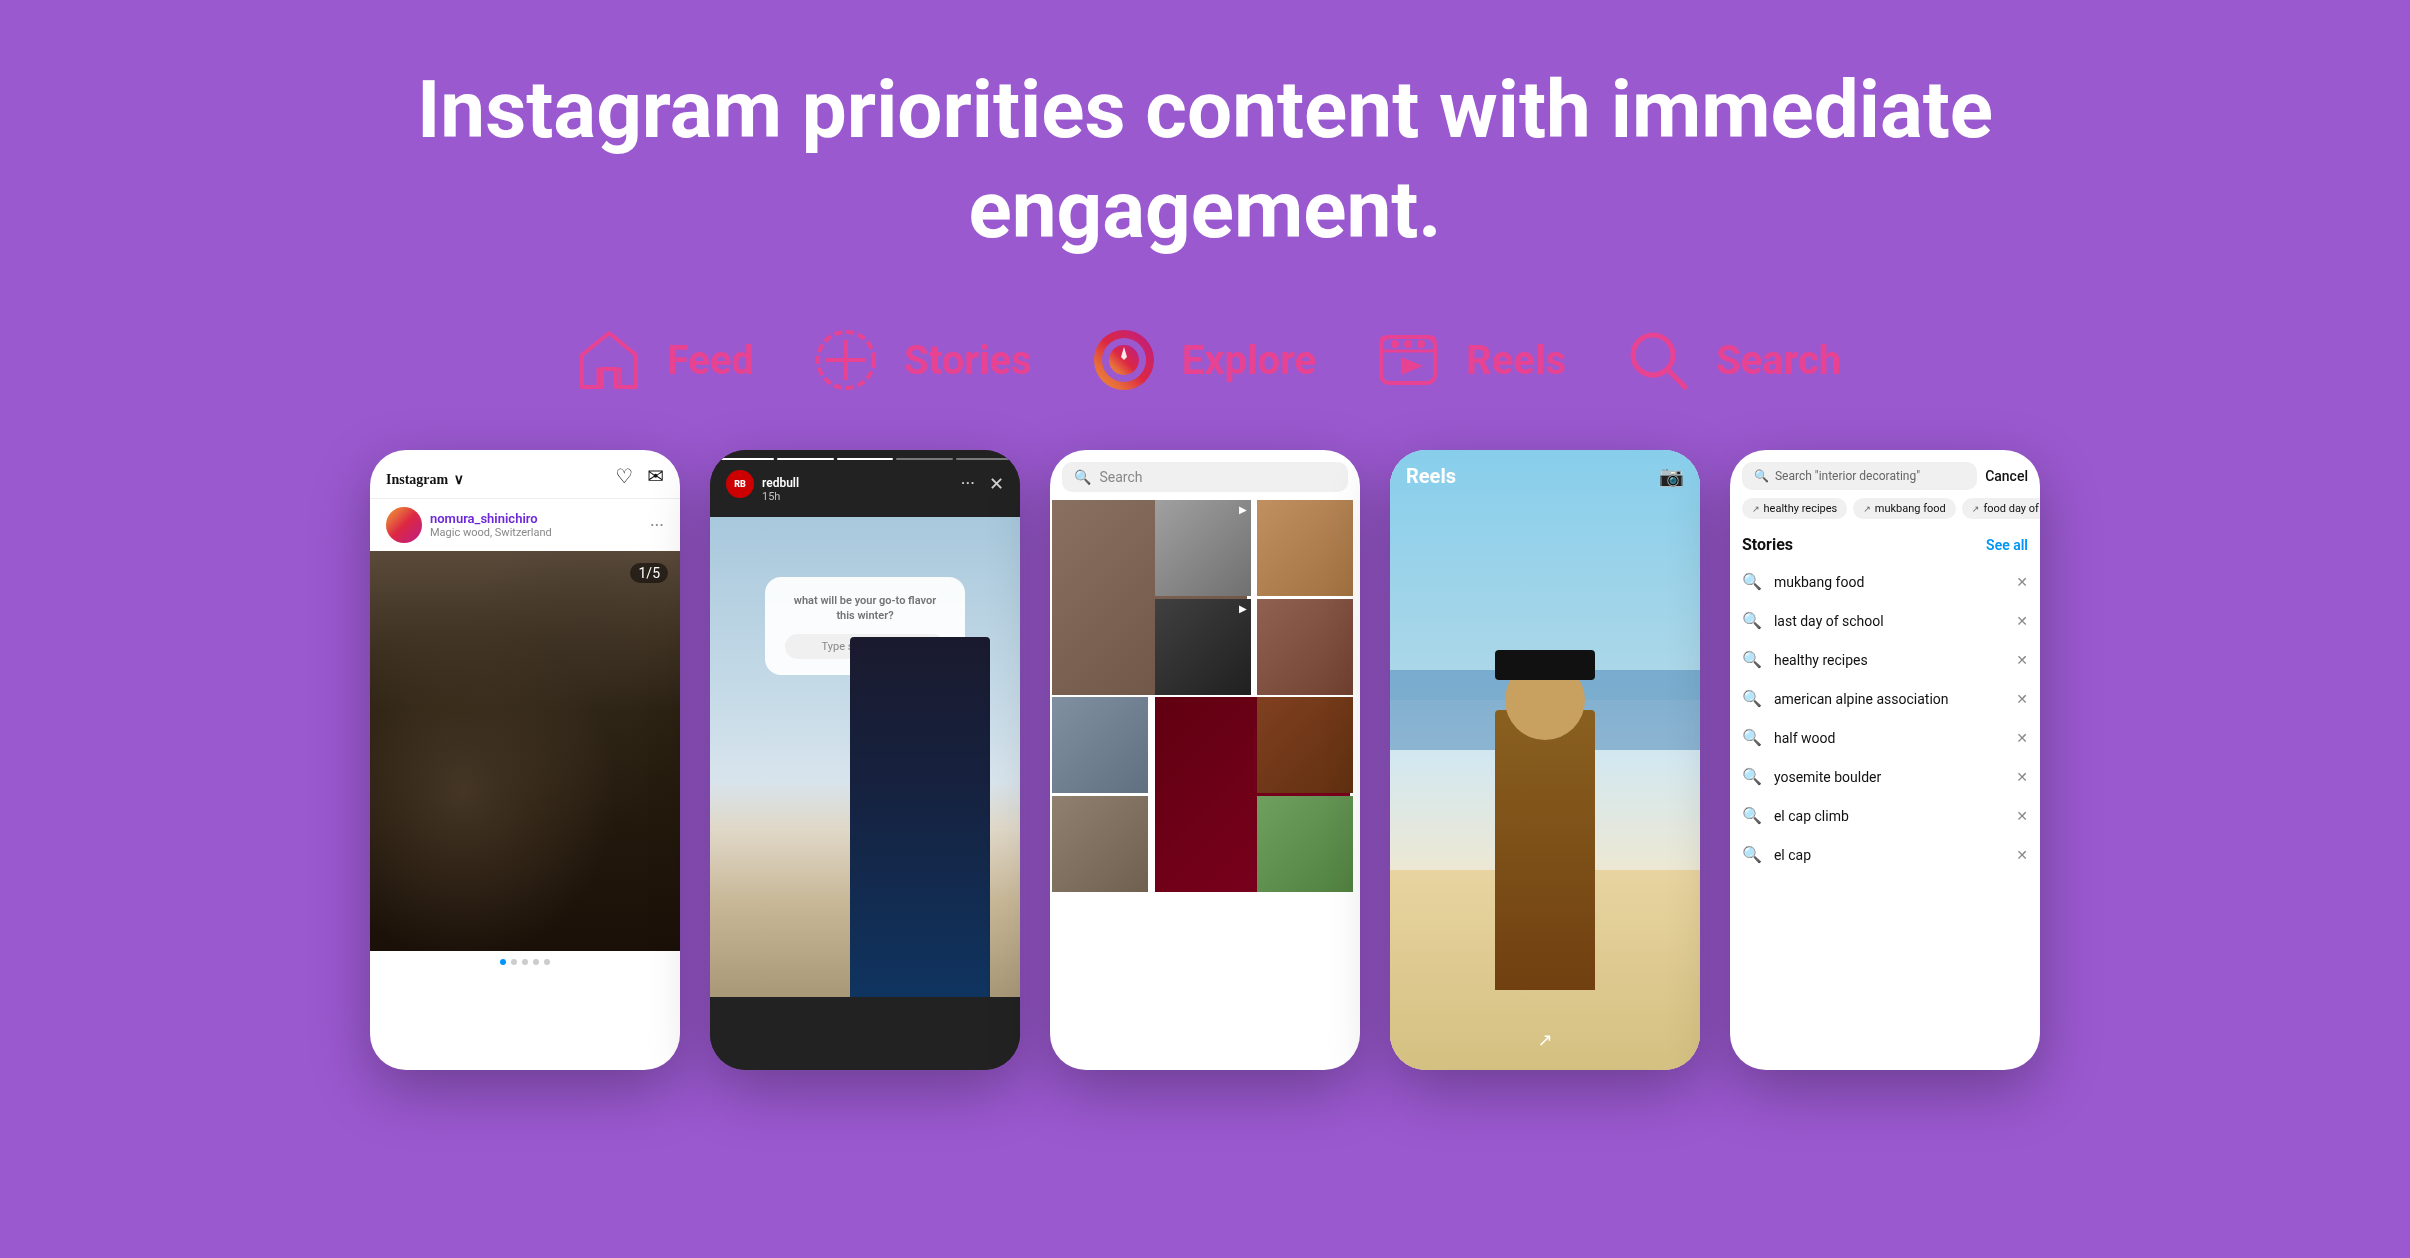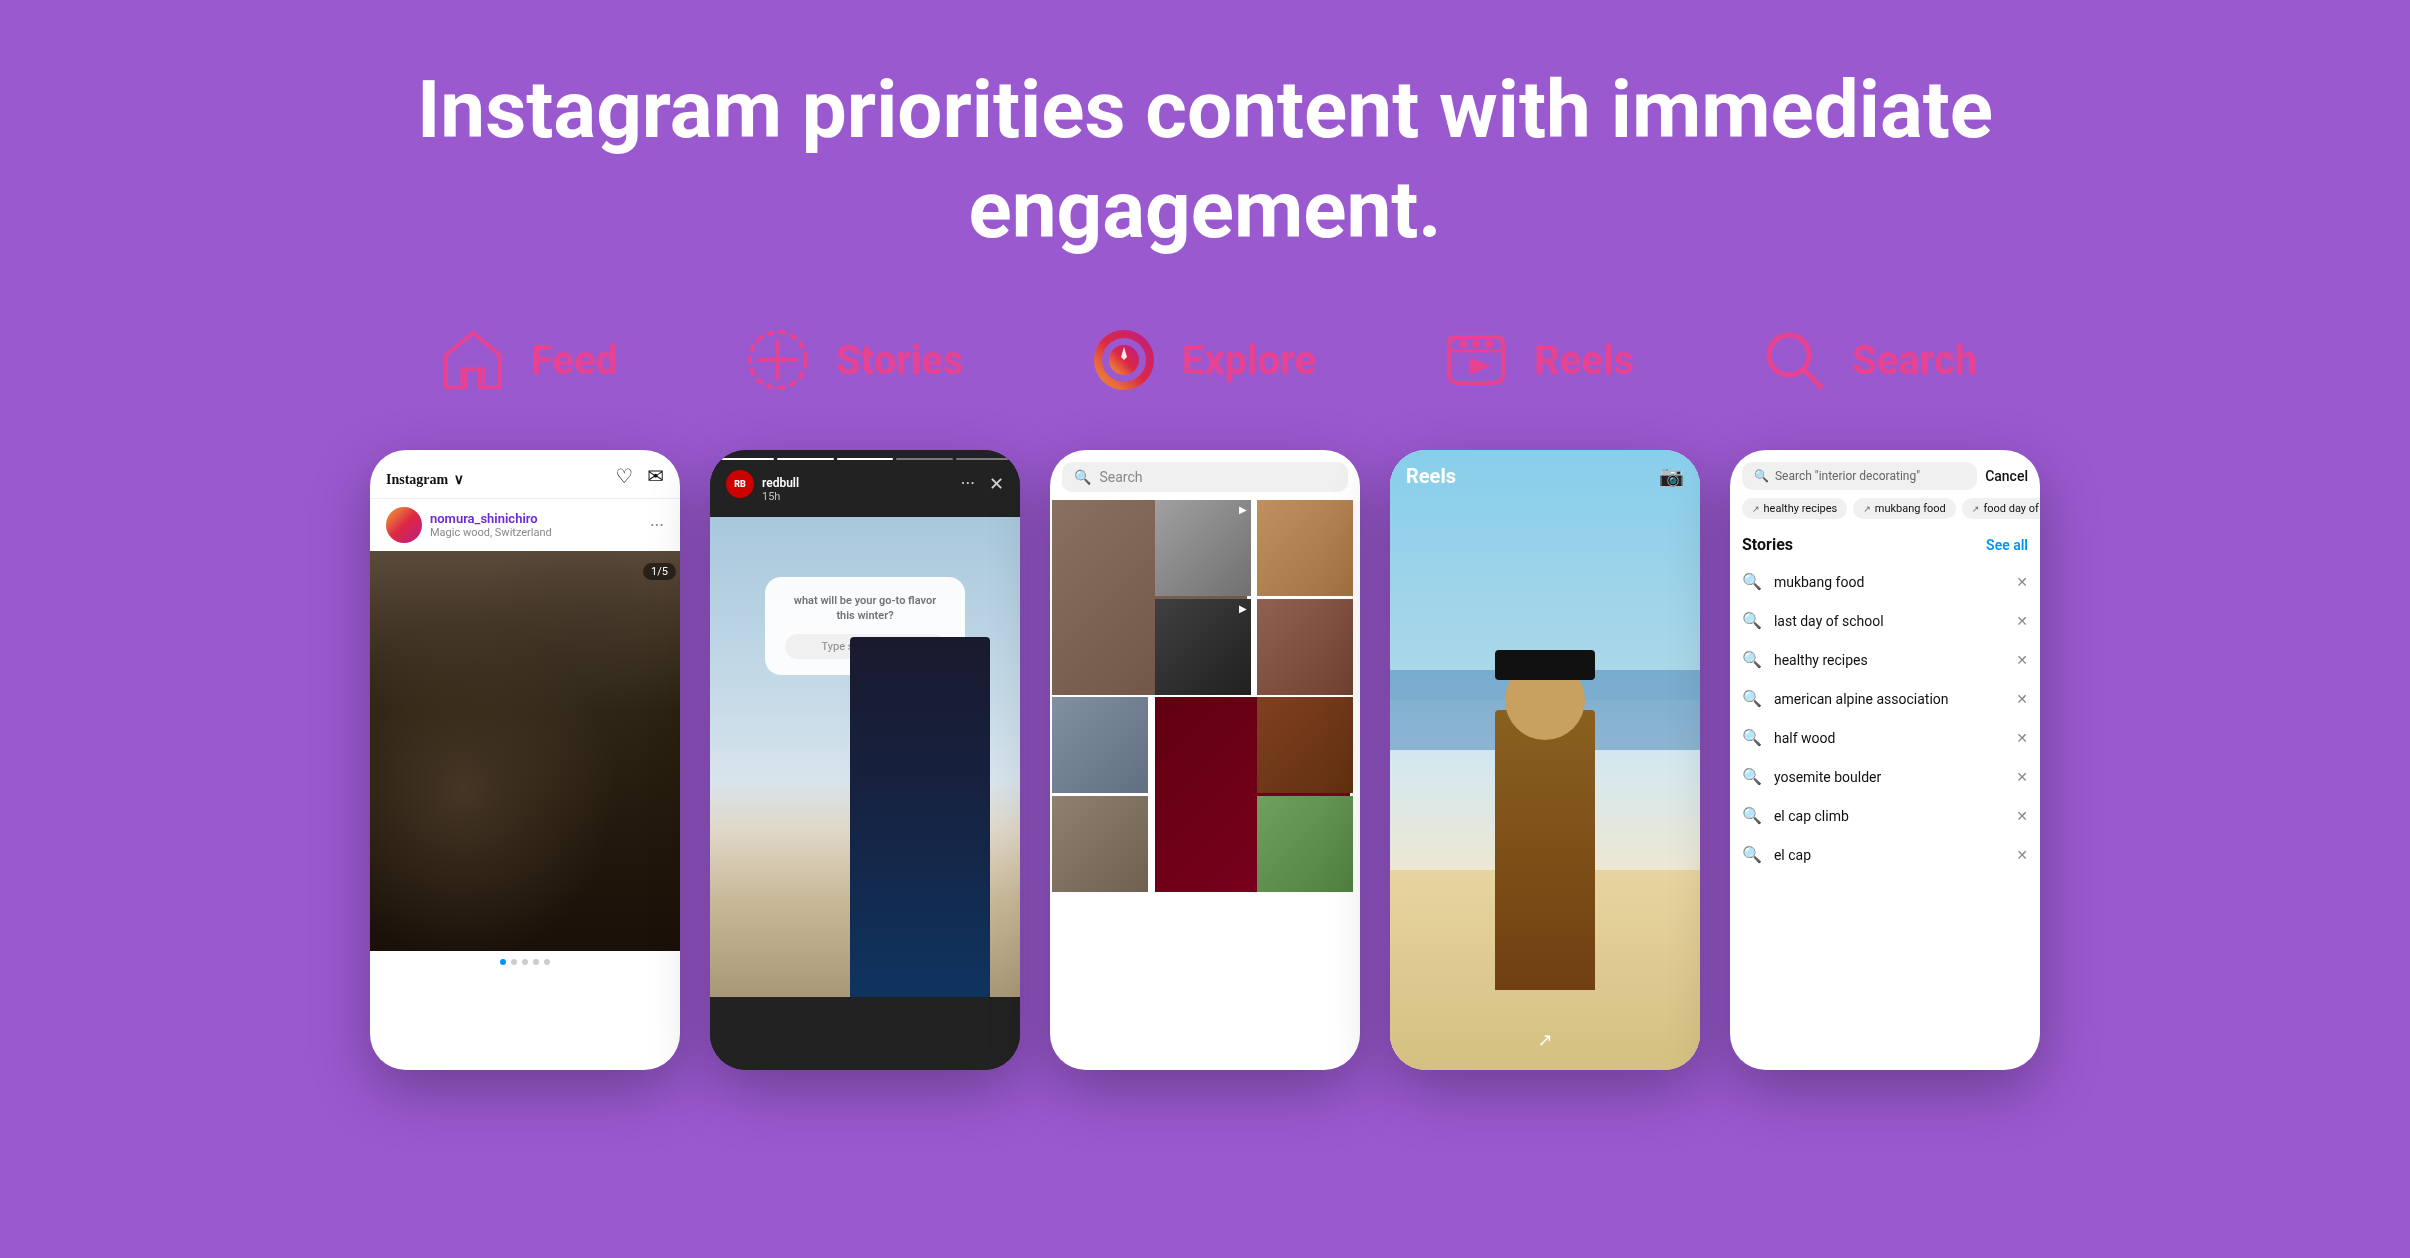--- a/index.html
+++ b/index.html
@@ -19,21 +19,21 @@
       font-size: 80px;
       font-weight: 700;
       text-align: center;
       margin-top: 60px;
       line-height: 1.25;
       max-width: 1800px;
     }
 
     .nav-icons {
       display: flex;
-      gap: 120px;
+      gap: 52px;
       align-items: center;
       margin-top: 60px;
     }
 
     .nav-item {
       display: flex;
       align-items: center;
       gap: 18px;
     }
 
@@ -113,24 +113,24 @@
     .rock-texture {
       position: absolute;
       inset: 0;
       background: 
         radial-gradient(ellipse at 30% 60%, rgba(100,80,60,0.5) 0%, transparent 50%),
         radial-gradient(ellipse at 70% 30%, rgba(60,50,40,0.4) 0%, transparent 40%),
         linear-gradient(180deg, #5a4a3a 0%, #2a2010 40%, #1a1008 100%);
     }
     .image-counter {
       position: absolute;
-      top: 12px; right: 4px;
+      top: 12px; right: 12px;
       background: rgba(0,0,0,0.5);
       color: white;
-      font-size: 11px;
+      font-size: 14px;
       padding: 2px 8px;
       border-radius: 10px;
     }
     .phone1-dots-indicator {
       display: flex;
       justify-content: center;
       gap: 5px;
       padding: 8px;
     }
     .dot { width: 6px; height: 6px; border-radius: 50%; background: #ccc; }

